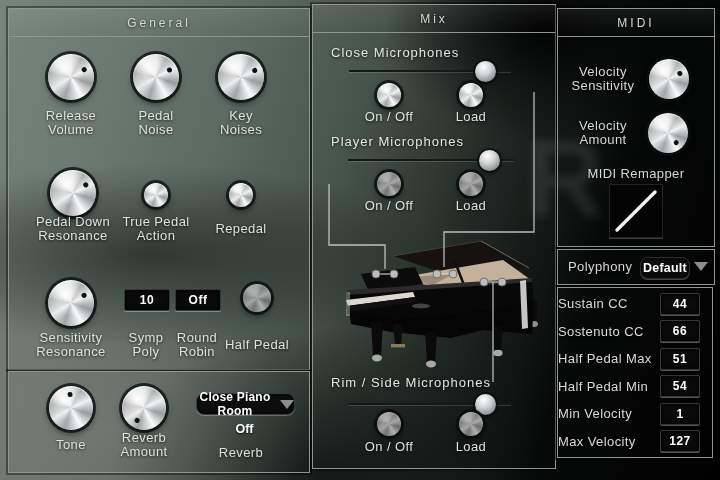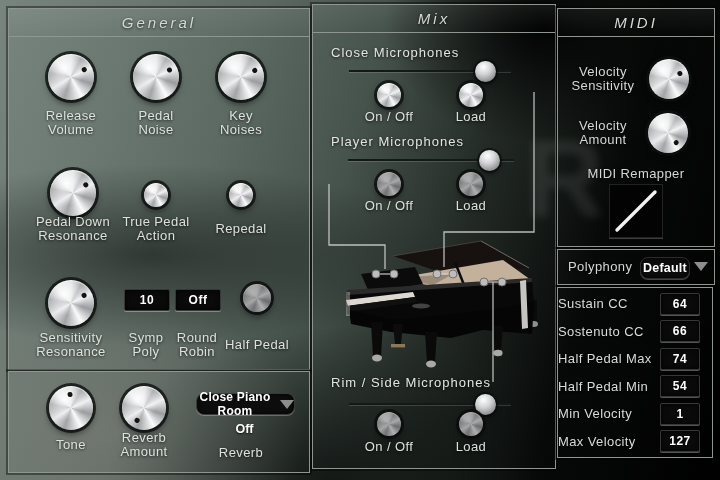--- a/index.html
+++ b/index.html
@@ -8,22 +8,22 @@
     background:
       radial-gradient(230px 170px at 545px 25px, rgba(0,0,0,.95), rgba(0,0,0,0) 70%),
       radial-gradient(420px 130px at 150px 255px, rgba(8,12,10,.55), rgba(0,0,0,0) 70%),
       radial-gradient(300px 190px at 90px 430px, rgba(126,126,120,.55), rgba(0,0,0,0) 72%),
       radial-gradient(320px 220px at 330px 480px, rgba(14,18,16,.85), rgba(0,0,0,0) 70%),
       linear-gradient(106deg,#78857e 0%,#6b7871 16%,#5d6a63 30%,#46524c 46%,#232a26 62%,#070908 78%,#000 100%);
   }
   .bgletter{position:absolute;color:rgba(255,255,255,.09);font-weight:bold;filter:blur(4px);z-index:0;}
   .panel{position:absolute;border:1px solid #8f968f;box-shadow:0 0 0 2px rgba(0,0,0,.4);z-index:2;}
   .hdr{height:27px;border-bottom:1px solid #8f968f;display:flex;align-items:center;justify-content:center;
-    font-size:15px;letter-spacing:3px;color:#d4d9d4;text-shadow:0 1px 3px rgba(0,0,0,.7);
-    background:linear-gradient(rgba(255,255,255,.06),rgba(255,255,255,0));font-style:italic;}
+    font-size:12px;letter-spacing:3px;color:#d4d9d4;text-shadow:0 1px 3px rgba(0,0,0,.7);
+    background:linear-gradient(rgba(255,255,255,.06),rgba(255,255,255,0));}
   .lbl{position:absolute;text-align:center;color:#dde1dd;font-size:13px;line-height:14px;
     letter-spacing:.4px;text-shadow:0 1px 3px rgba(0,0,0,.75);}
   .mixlbl{position:absolute;color:#e2e6e2;font-size:13px;letter-spacing:1px;text-shadow:0 1px 3px rgba(0,0,0,.8);}
   .knob{position:absolute;border-radius:50%;
     background:
       radial-gradient(circle at 36% 30%, rgba(255,255,255,.95), rgba(255,255,255,0) 50%),
       conic-gradient(#d9dadc,#9ea0a3 8%,#eff0f2 18%,#9a9c9f 30%,#fafbfc 42%,#a2a4a7 55%,#e8e9eb 66%,#939598 78%,#dfe0e2 88%,#d9dadc 100%);
     box-shadow:0 0 0 3px rgba(12,16,14,.8),0 4px 7px rgba(0,0,0,.55),inset 0 1px 1px rgba(255,255,255,.8);}
   .d46{width:46px;height:46px}.d44{width:44px;height:44px}.d40{width:40px;height:40px}
   .d28{width:28px;height:28px}.d24{width:24px;height:24px}
@@ -256,29 +256,29 @@
     <div class="lbl" style="left:10px;top:10px;width:80px;text-align:left;color:#d6d6d6;">Polyphony</div>
     <div class="dd" style="left:82px;top:7px;width:48px;height:20px;border-color:#2c2c2c;">
       <span style="font-size:12.5px;">Default</span>
     </div>
     <span class="tri" style="position:absolute;left:136px;top:12px;"></span>
   </div>
 
   <div class="panel" style="left:557px;top:287px;width:156px;height:171px;display:flex;flex-direction:column;justify-content:space-around;padding:2px 0;box-sizing:border-box;">
     <div class="ccrow">
       <span class="cclbl">Sustain CC</span>
-      <div class="valbox" style="right:12px;width:38px;height:20px;">64</div>
+      <div class="valbox" style="right:12px;width:38px;height:20px;">44</div>
     </div>
     <div class="ccrow">
       <span class="cclbl">Sostenuto CC</span>
       <div class="valbox" style="right:12px;width:38px;height:20px;">66</div>
     </div>
     <div class="ccrow">
       <span class="cclbl">Half Pedal Max</span>
-      <div class="valbox" style="right:12px;width:38px;height:20px;">74</div>
+      <div class="valbox" style="right:12px;width:38px;height:20px;">51</div>
     </div>
     <div class="ccrow">
       <span class="cclbl">Half Pedal Min</span>
       <div class="valbox" style="right:12px;width:38px;height:20px;">54</div>
     </div>
     <div class="ccrow">
       <span class="cclbl">Min Velocity</span>
       <div class="valbox" style="right:12px;width:38px;height:20px;">1</div>
     </div>
     <div class="ccrow">

